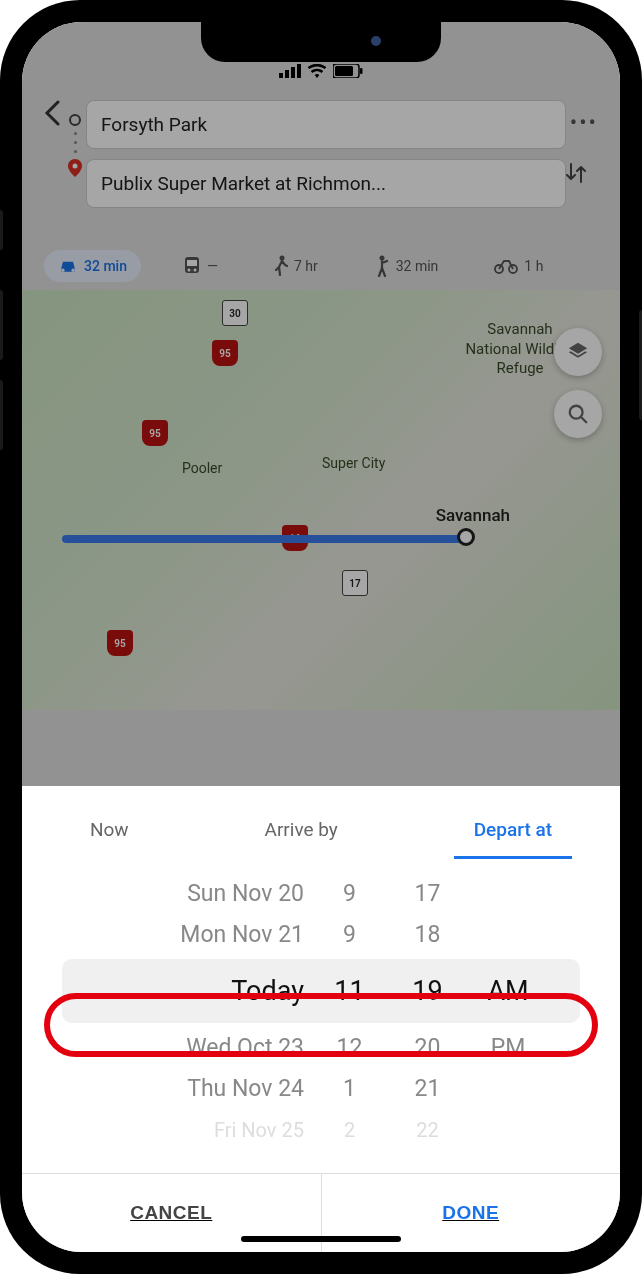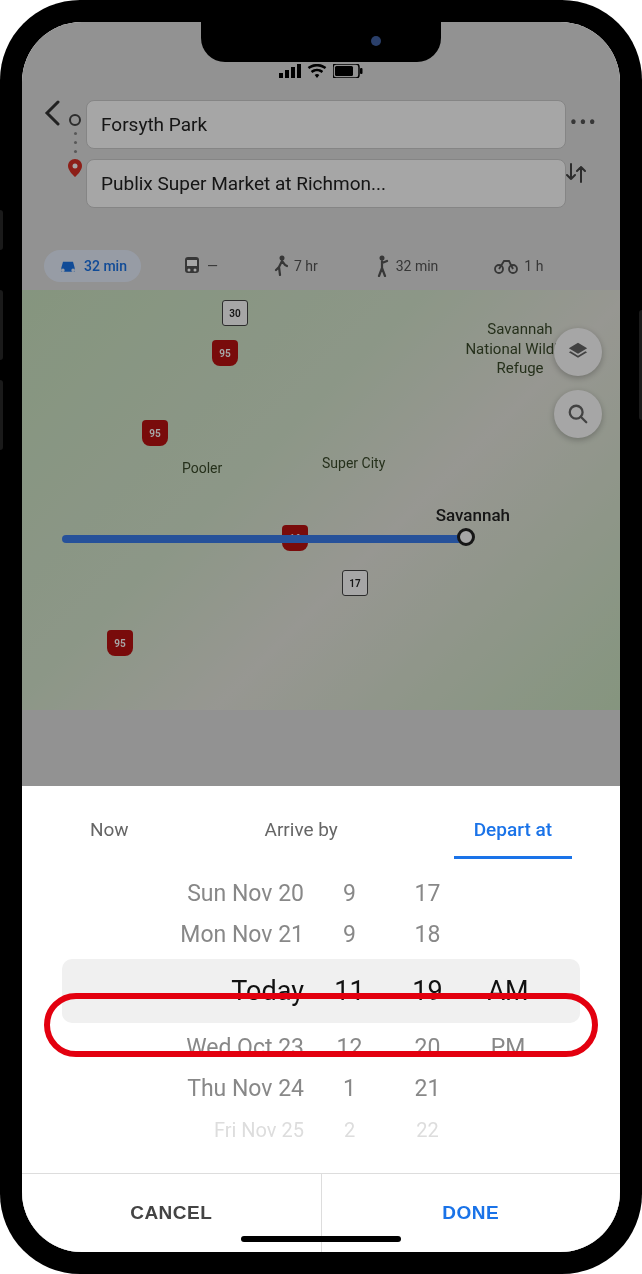--- a/index.html
+++ b/index.html
@@ -227,20 +227,21 @@
     left: 22px; right: 22px;
     top: 120px; height: 64px;
     border: 6px solid #e3000f;
     border-radius: 34px;
     pointer-events: none;
     z-index: 30;
   }
   .sheet-actions {
     display: flex;
     border-top: 1px solid #ddd;
+    text-decoration: underline;
   }
   .sheet-actions button {
     flex: 1;
     background: none;
     border: none;
     border-right: 1px solid #ddd;
     padding: 28px 0;
     font-size: 19px;
     font-weight: 600;
     letter-spacing: 0.5px;

